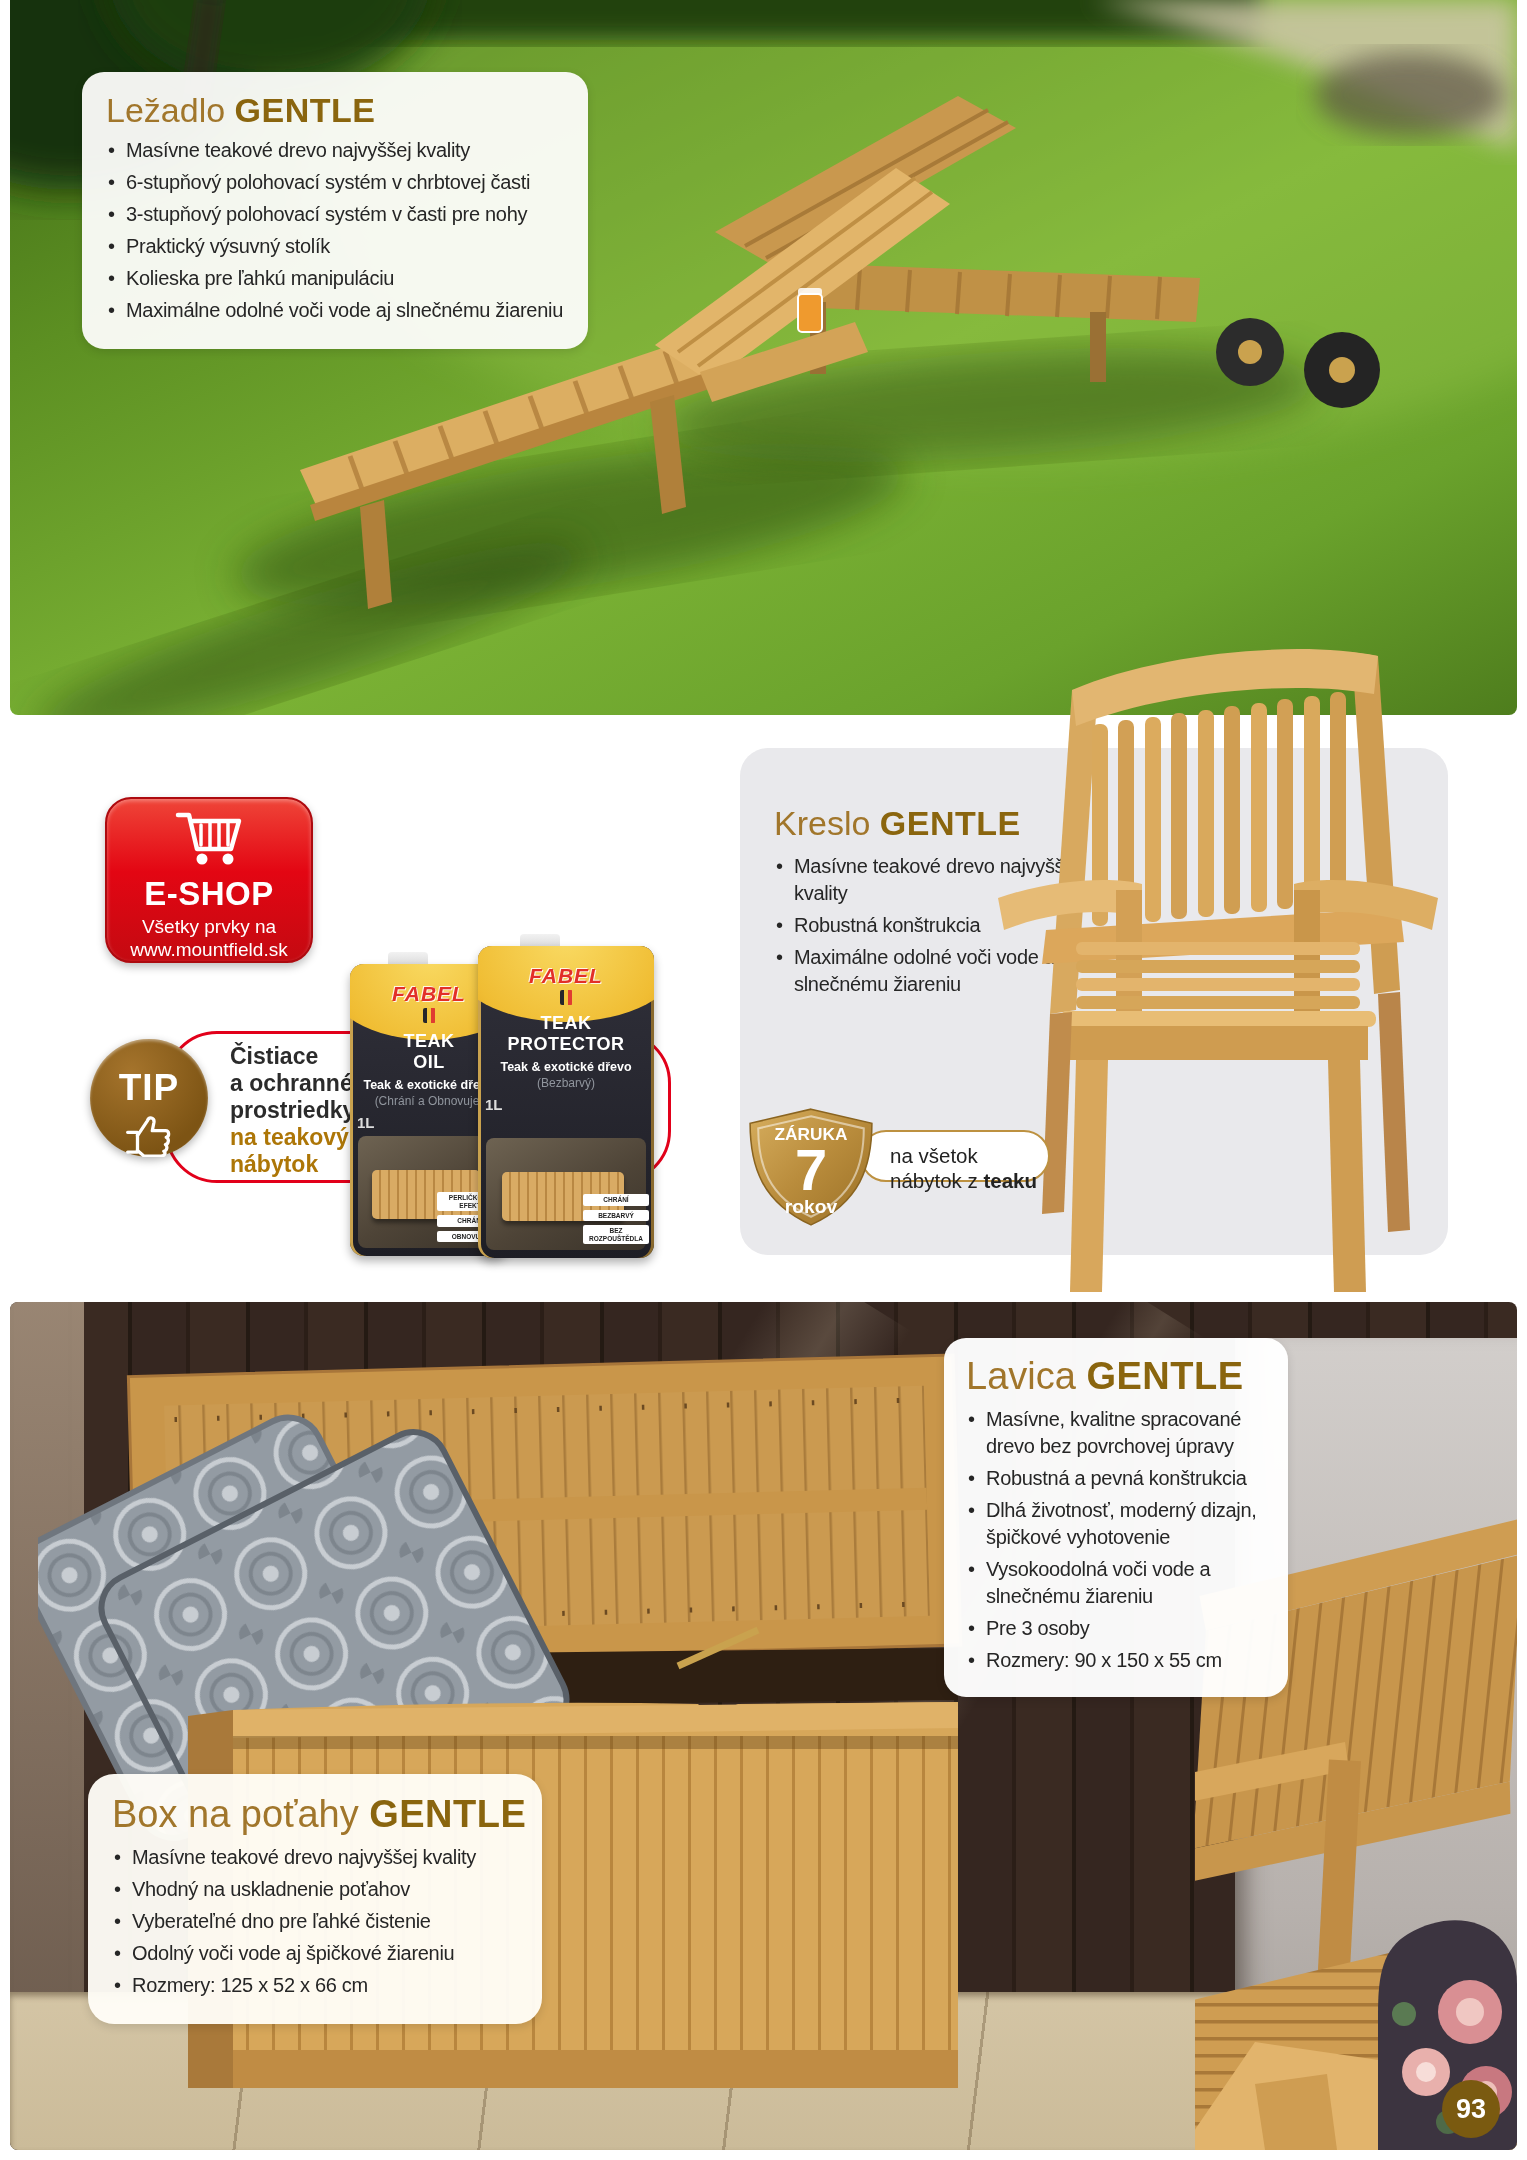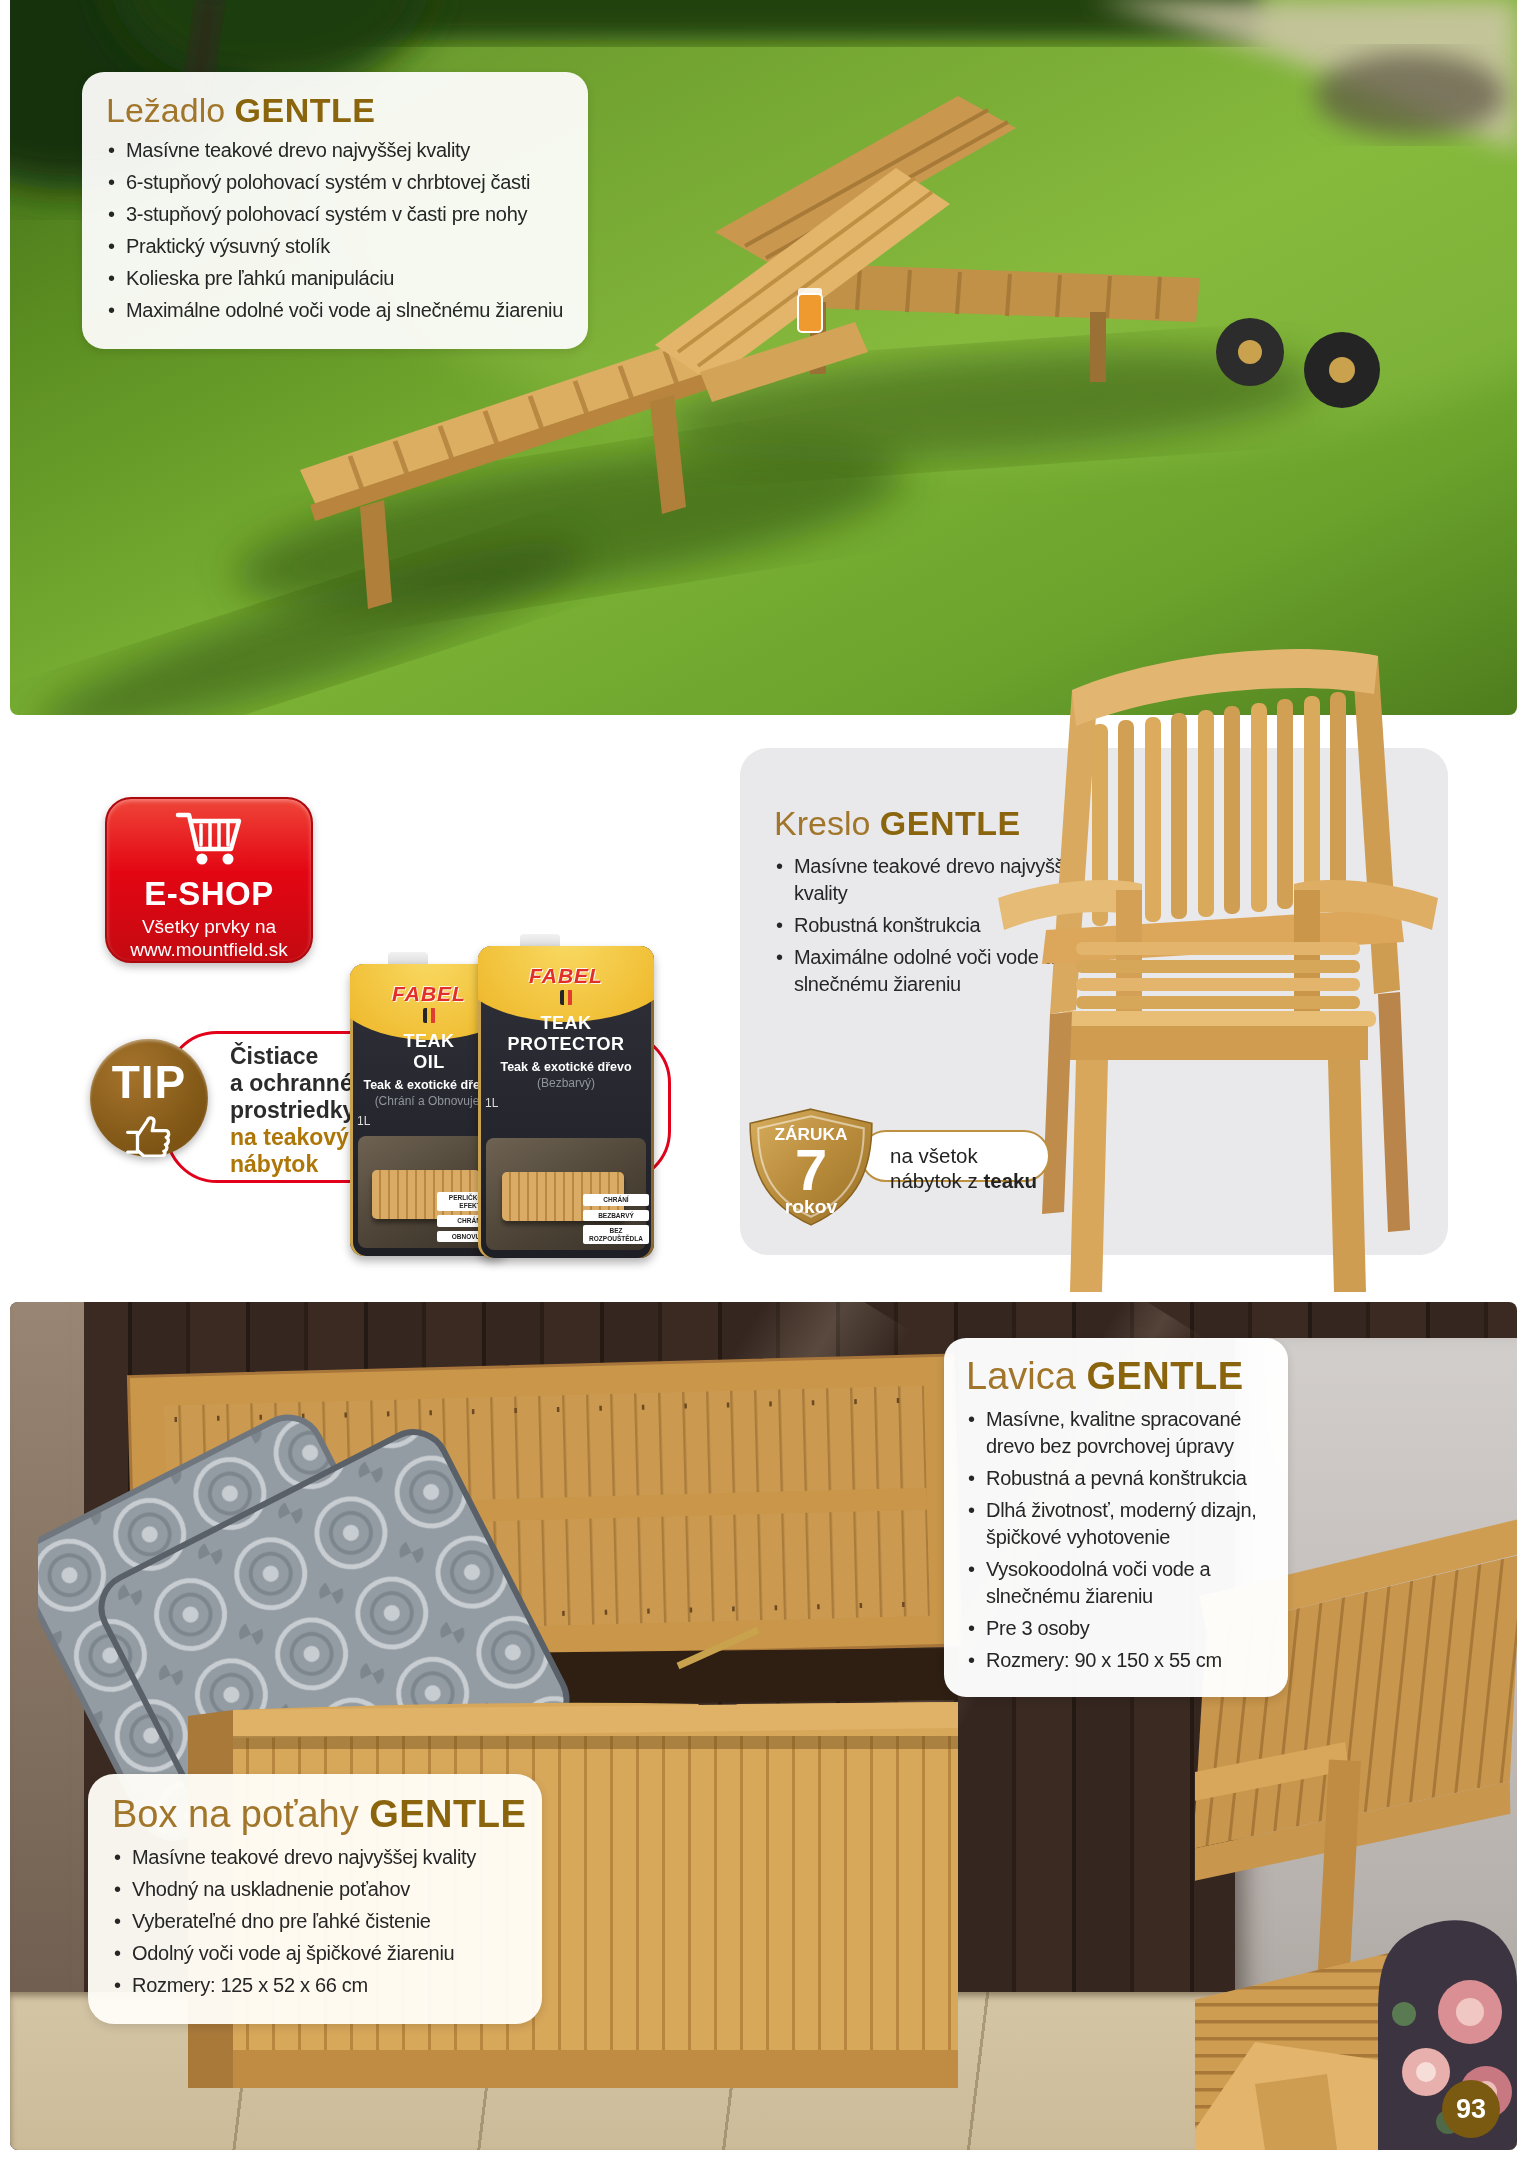--- a/index.html
+++ b/index.html
@@ -44,21 +44,21 @@
     border:2px solid #ad0a0f;box-shadow:0 4px 8px rgba(0,0,0,.25), inset 0 2px 4px rgba(255,255,255,.35);}
   .eshop .cart{display:block;margin:10px auto 0;}
   .eshop-title{font-size:33px;font-weight:800;letter-spacing:.5px;margin-top:8px;}
   .eshop-line{font-size:19px;line-height:23px;margin-top:2px;}
   .eshop-url{margin-top:0;}
 
   .tip-outline{position:absolute;left:165px;top:1031px;width:500px;height:146px;border:3px solid #e2001a;border-radius:52px;background:transparent;}
   .tip-badge{position:absolute;left:90px;top:1039px;width:118px;height:118px;border-radius:50%;text-align:center;color:#fff;
     background:radial-gradient(circle at 35% 28%,#a5742c,#7d5414 72%);
     box-shadow:0 3px 8px rgba(0,0,0,.3), inset 0 2px 3px rgba(255,255,255,.4);}
-  .tip-word{font-size:46px;font-weight:800;margin-top:16px;letter-spacing:1px;}
+  .tip-word{font-size:37px;font-weight:800;margin-top:28px;letter-spacing:1px;}
   .tip-badge svg{display:block;margin:2px auto 0;}
   .tip-text{position:absolute;left:230px;top:1043px;font-size:23px;font-weight:700;line-height:27px;color:#2b2b2b;}
   .tip-gold div{color:#ad7607;}
 
   
   .cans{position:absolute;left:350px;top:946px;width:310px;height:320px;}
   .can{position:absolute;}
   .can-left{left:0;top:18px;width:158px;height:292px;z-index:1;}
   .can-right{left:128px;top:0;width:176px;height:312px;z-index:2;}
   .can-cap{position:absolute;top:-12px;left:24%;width:40px;height:20px;background:linear-gradient(180deg,#f2f2f2,#cfcfcf);border-radius:4px;}
@@ -74,21 +74,21 @@
   .can-flag span:nth-child(1){background:#26262a;}
   .can-flag span:nth-child(2){background:#f3c53d;}
   .can-flag span:nth-child(3){background:#e03c31;}
   .can-name{position:relative;margin-top:8px;font-size:18px;font-weight:800;line-height:21px;letter-spacing:.5px;}
   .can-sub{position:relative;margin-top:5px;font-size:12.5px;font-weight:700;}
   .can-note{position:relative;margin-top:2px;font-size:12px;color:#90959d;}
   .can-photo{position:absolute;left:8px;right:8px;bottom:8px;height:112px;border-radius:8px;overflow:hidden;
     background:linear-gradient(150deg,#6e6352 0%,#4e4437 55%,#3a332a);}
   .can-bench{position:absolute;left:10%;right:14%;top:30%;height:44%;border-radius:5px;
     background:repeating-linear-gradient(90deg,#d9ab64 0 7px,#b98843 7px 9px);box-shadow:0 4px 4px rgba(0,0,0,.4);}
-  .can-1l{position:absolute;left:7px;top:150px;font-size:12px;font-weight:400;color:#ddd;}
+  .can-1l{position:absolute;left:7px;top:150px;font-size:15px;font-weight:700;color:#ddd;}
   .can-badges{position:absolute;right:5px;bottom:14px;width:66px;z-index:3;}
   .can-badges .badge{background:#fff;color:#222;font-size:6.5px;font-weight:700;line-height:1.15;border-radius:2px;
     padding:2px 3px;margin-top:4px;text-transform:uppercase;text-align:center;}
 
   
   .gray-card{position:absolute;left:740px;top:748px;width:708px;height:507px;border-radius:28px;background:#e9e9ec;}
   .kreslo-text{position:absolute;left:34px;top:28px;width:310px;}
   .kreslo-text h2{font-size:34px;margin-bottom:10px;}
   .chair-svg{position:absolute;left:980px;top:590px;z-index:2;}
 

